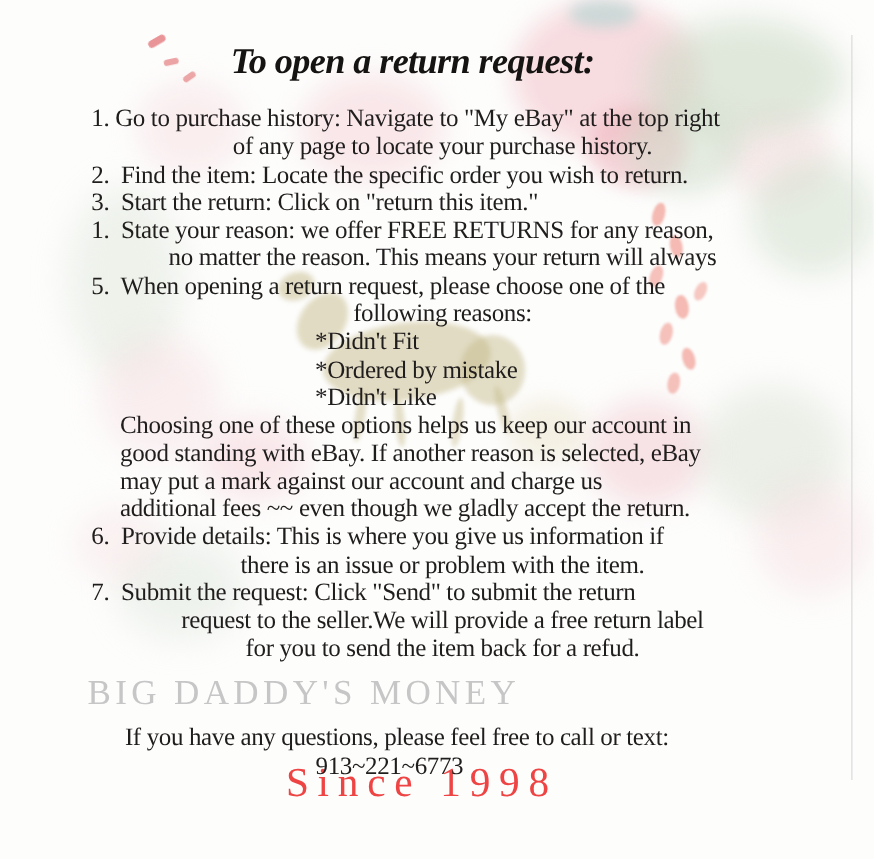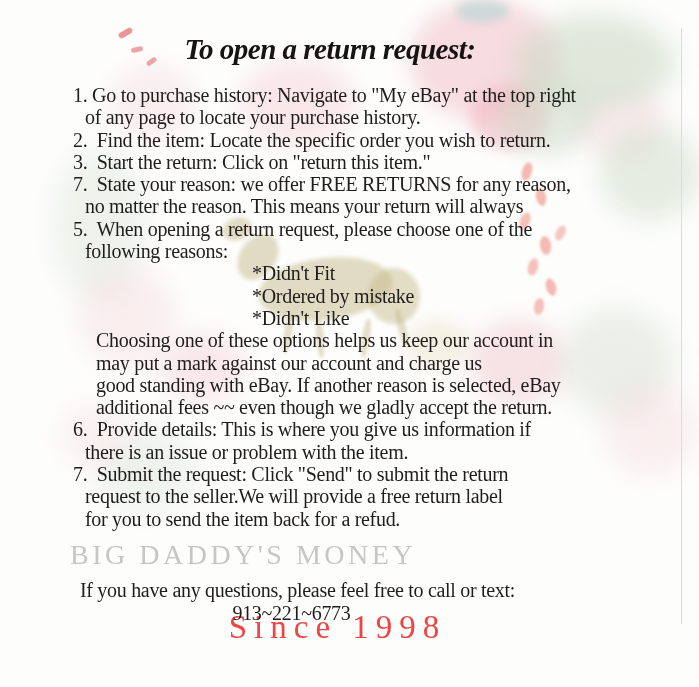--- a/index.html
+++ b/index.html
@@ -27,26 +27,26 @@
     position:absolute;top:33px;left:0;width:660px;z-index:2;
     text-align:center;font-size:29px;font-weight:700;letter-spacing:-0.5px;
     color:#161313;white-space:pre;font-style:italic;
   }
   .body-col{
     position:absolute;top:84px;left:0;width:665px;z-index:2;
     font-size:20px;line-height:22.3px;letter-spacing:-0.3px;color:#201d1d;
   }
   .line{white-space:pre;}
   .ind-num{padding-left:73px;}
-  .ind-cont{padding-left:85px;}
+  .ind-cont{padding-left:43px;text-align:center;}
   .ind-para{padding-left:96px;}
   .ind-opt{padding-left:252px;}
   .footer{
     position:absolute;top:579px;left:0;width:595px;z-index:2;
-    text-align:center;font-size:20px;line-height:23px;letter-spacing:-0.3px;color:#201d1d;
+    text-align:center;font-size:20px;line-height:23px;letter-spacing:-0.3px;color:#201d1d;padding-left:20px;
   }
   .footer .phone{margin-left:-12px;}
 </style>
 </head>
 <body>
 
 <div class="florals">
 
   <div class="blob" style="left:410px;top:0px;width:150px;height:120px;background:rgba(243,198,205,0.6);filter:blur(10px);"></div>
   <div class="blob" style="left:470px;top:85px;width:80px;height:65px;background:rgba(240,175,185,0.5);filter:blur(7px);"></div>
@@ -97,30 +97,30 @@
 <div class="wm-brand">BIG DADDY'S MONEY</div>
 <div class="wm-since">Since 1998</div>
 
 <div class="title">To open a return request:</div>
 
 <div class="body-col">
   <div class="line ind-num">1. Go to purchase history: Navigate to "My eBay" at the top right</div>
   <div class="line ind-cont">of any page to locate your purchase history.</div>
   <div class="line ind-num">2.  Find the item: Locate the specific order you wish to return.</div>
   <div class="line ind-num">3.  Start the return: Click on "return this item."</div>
-  <div class="line ind-num">7.  State your reason: we offer FREE RETURNS for any reason,</div>
+  <div class="line ind-num">1.  State your reason: we offer FREE RETURNS for any reason,</div>
   <div class="line ind-cont">no matter the reason. This means your return will always</div>
   <div class="line ind-num">5.  When opening a return request, please choose one of the</div>
   <div class="line ind-cont">following reasons:</div>
   <div class="line ind-opt">*Didn't Fit</div>
   <div class="line ind-opt">*Ordered by mistake</div>
   <div class="line ind-opt">*Didn't Like</div>
   <div class="line ind-para">Choosing one of these options helps us keep our account in</div>
+  <div class="line ind-para">good standing with eBay. If another reason is selected, eBay</div>
   <div class="line ind-para">may put a mark against our account and charge us</div>
-  <div class="line ind-para">good standing with eBay. If another reason is selected, eBay</div>
   <div class="line ind-para">additional fees ~~ even though we gladly accept the return.</div>
   <div class="line ind-num">6.  Provide details: This is where you give us information if</div>
   <div class="line ind-cont">there is an issue or problem with the item.</div>
   <div class="line ind-num">7.  Submit the request: Click "Send" to submit the return</div>
   <div class="line ind-cont">request to the seller.We will provide a free return label</div>
   <div class="line ind-cont">for you to send the item back for a refud.</div>
 </div>
 
 <div class="footer">
   <div>If you have any questions, please feel free to call or text:</div>

